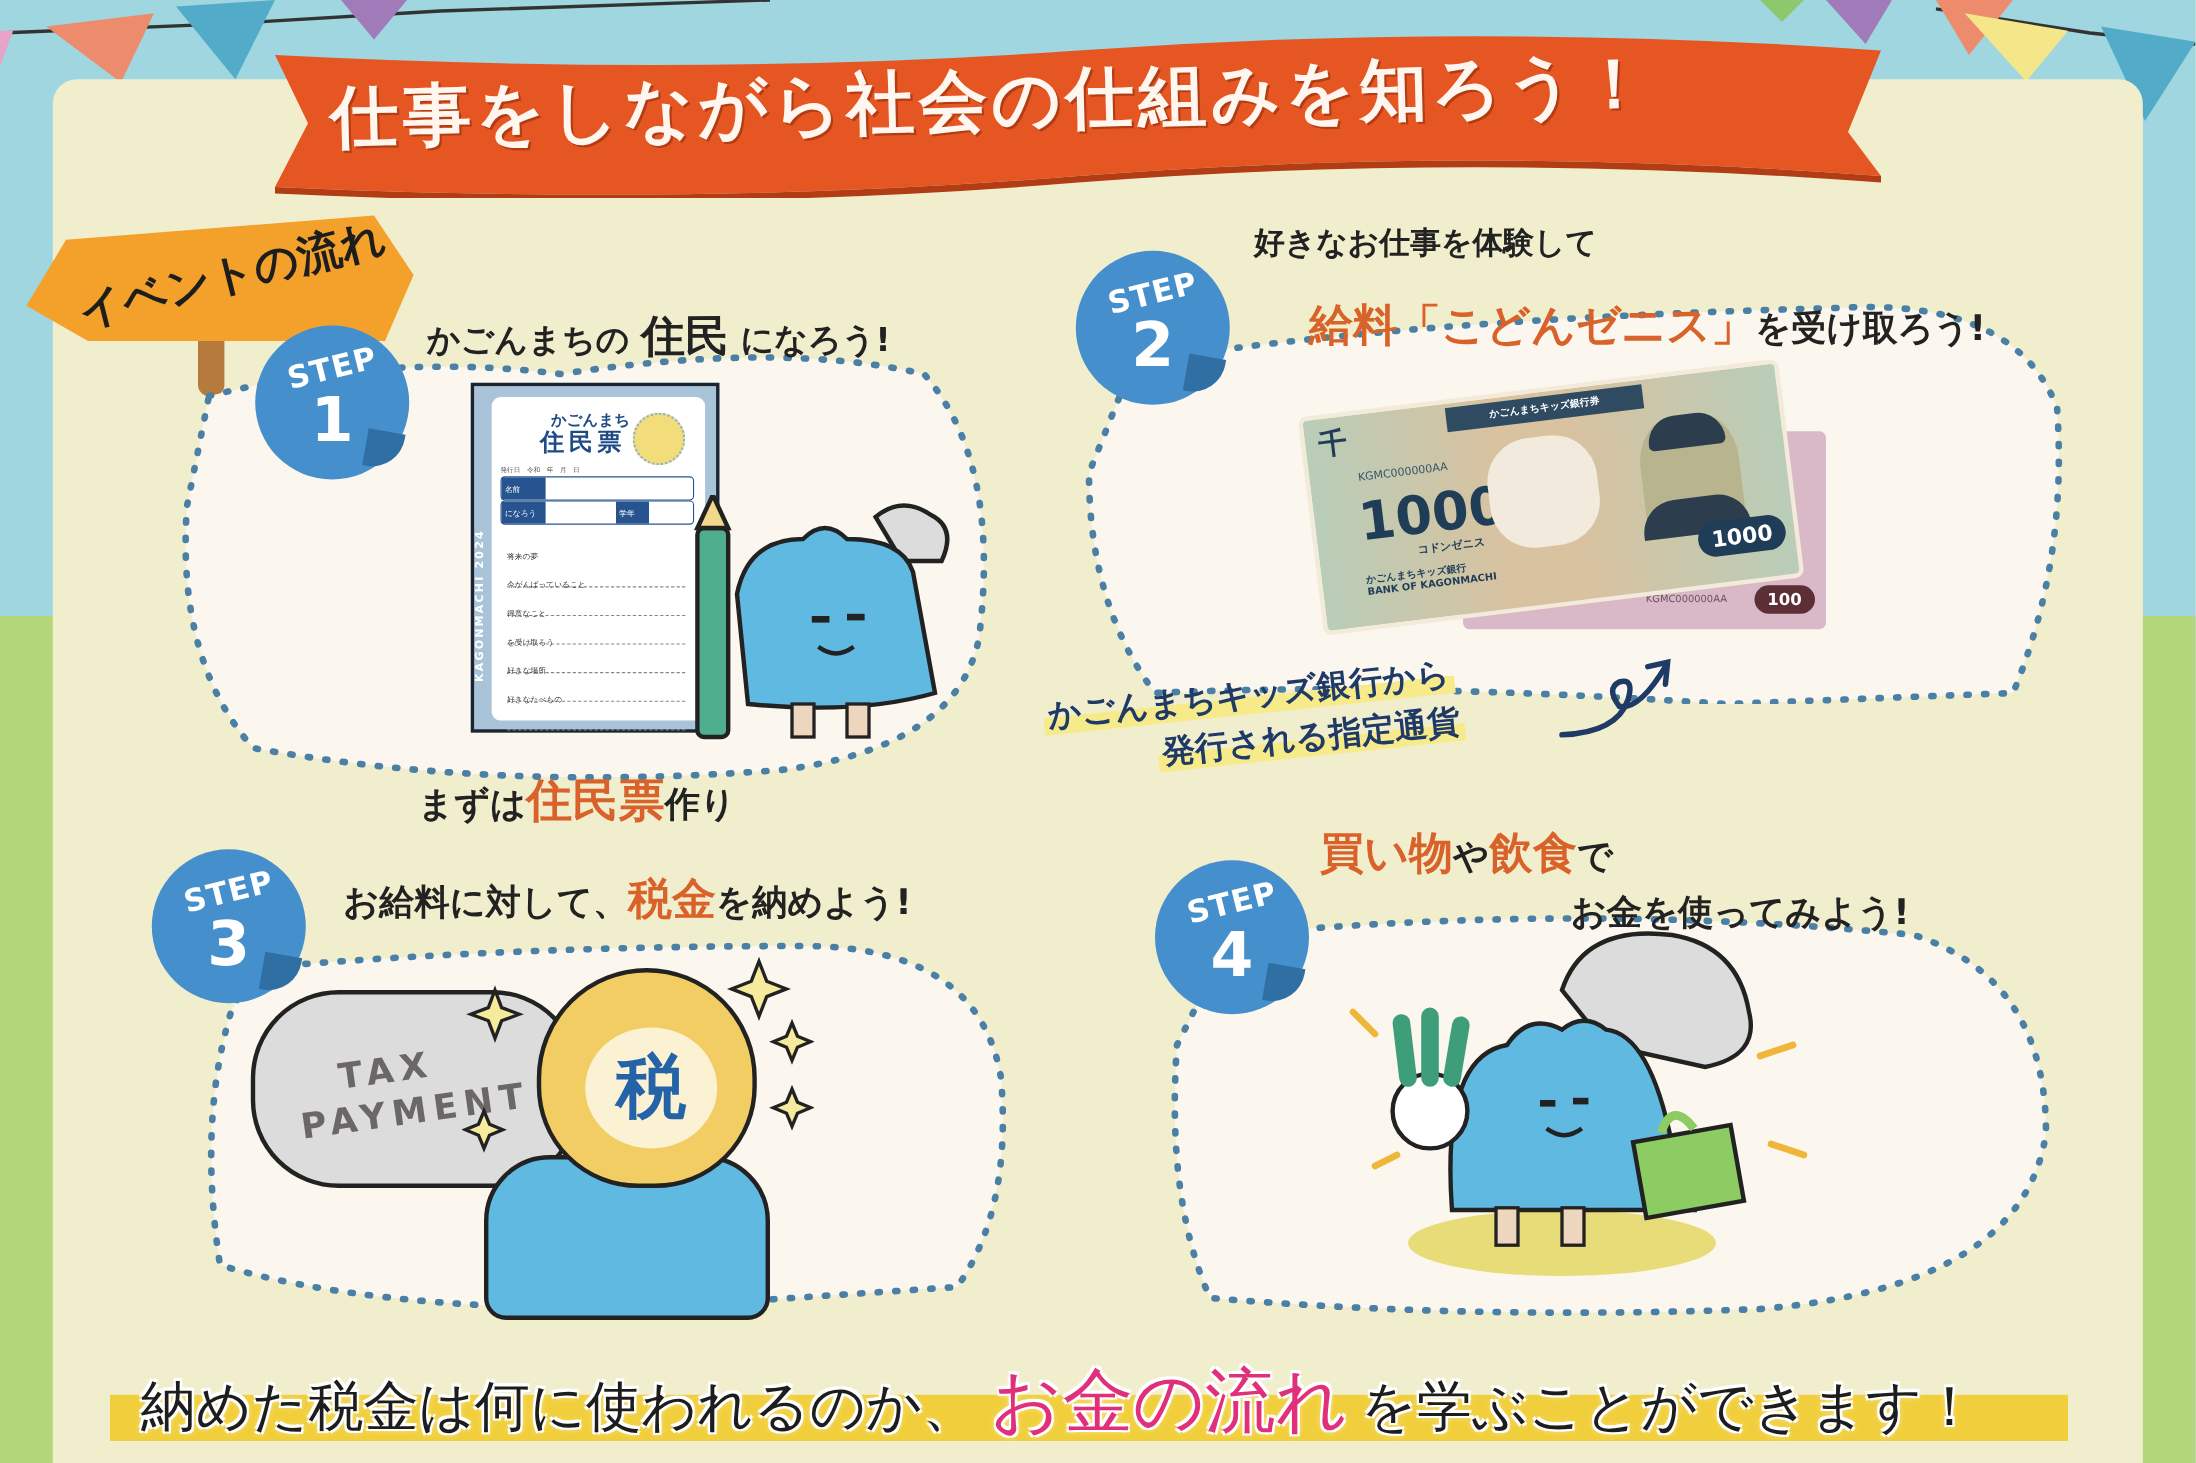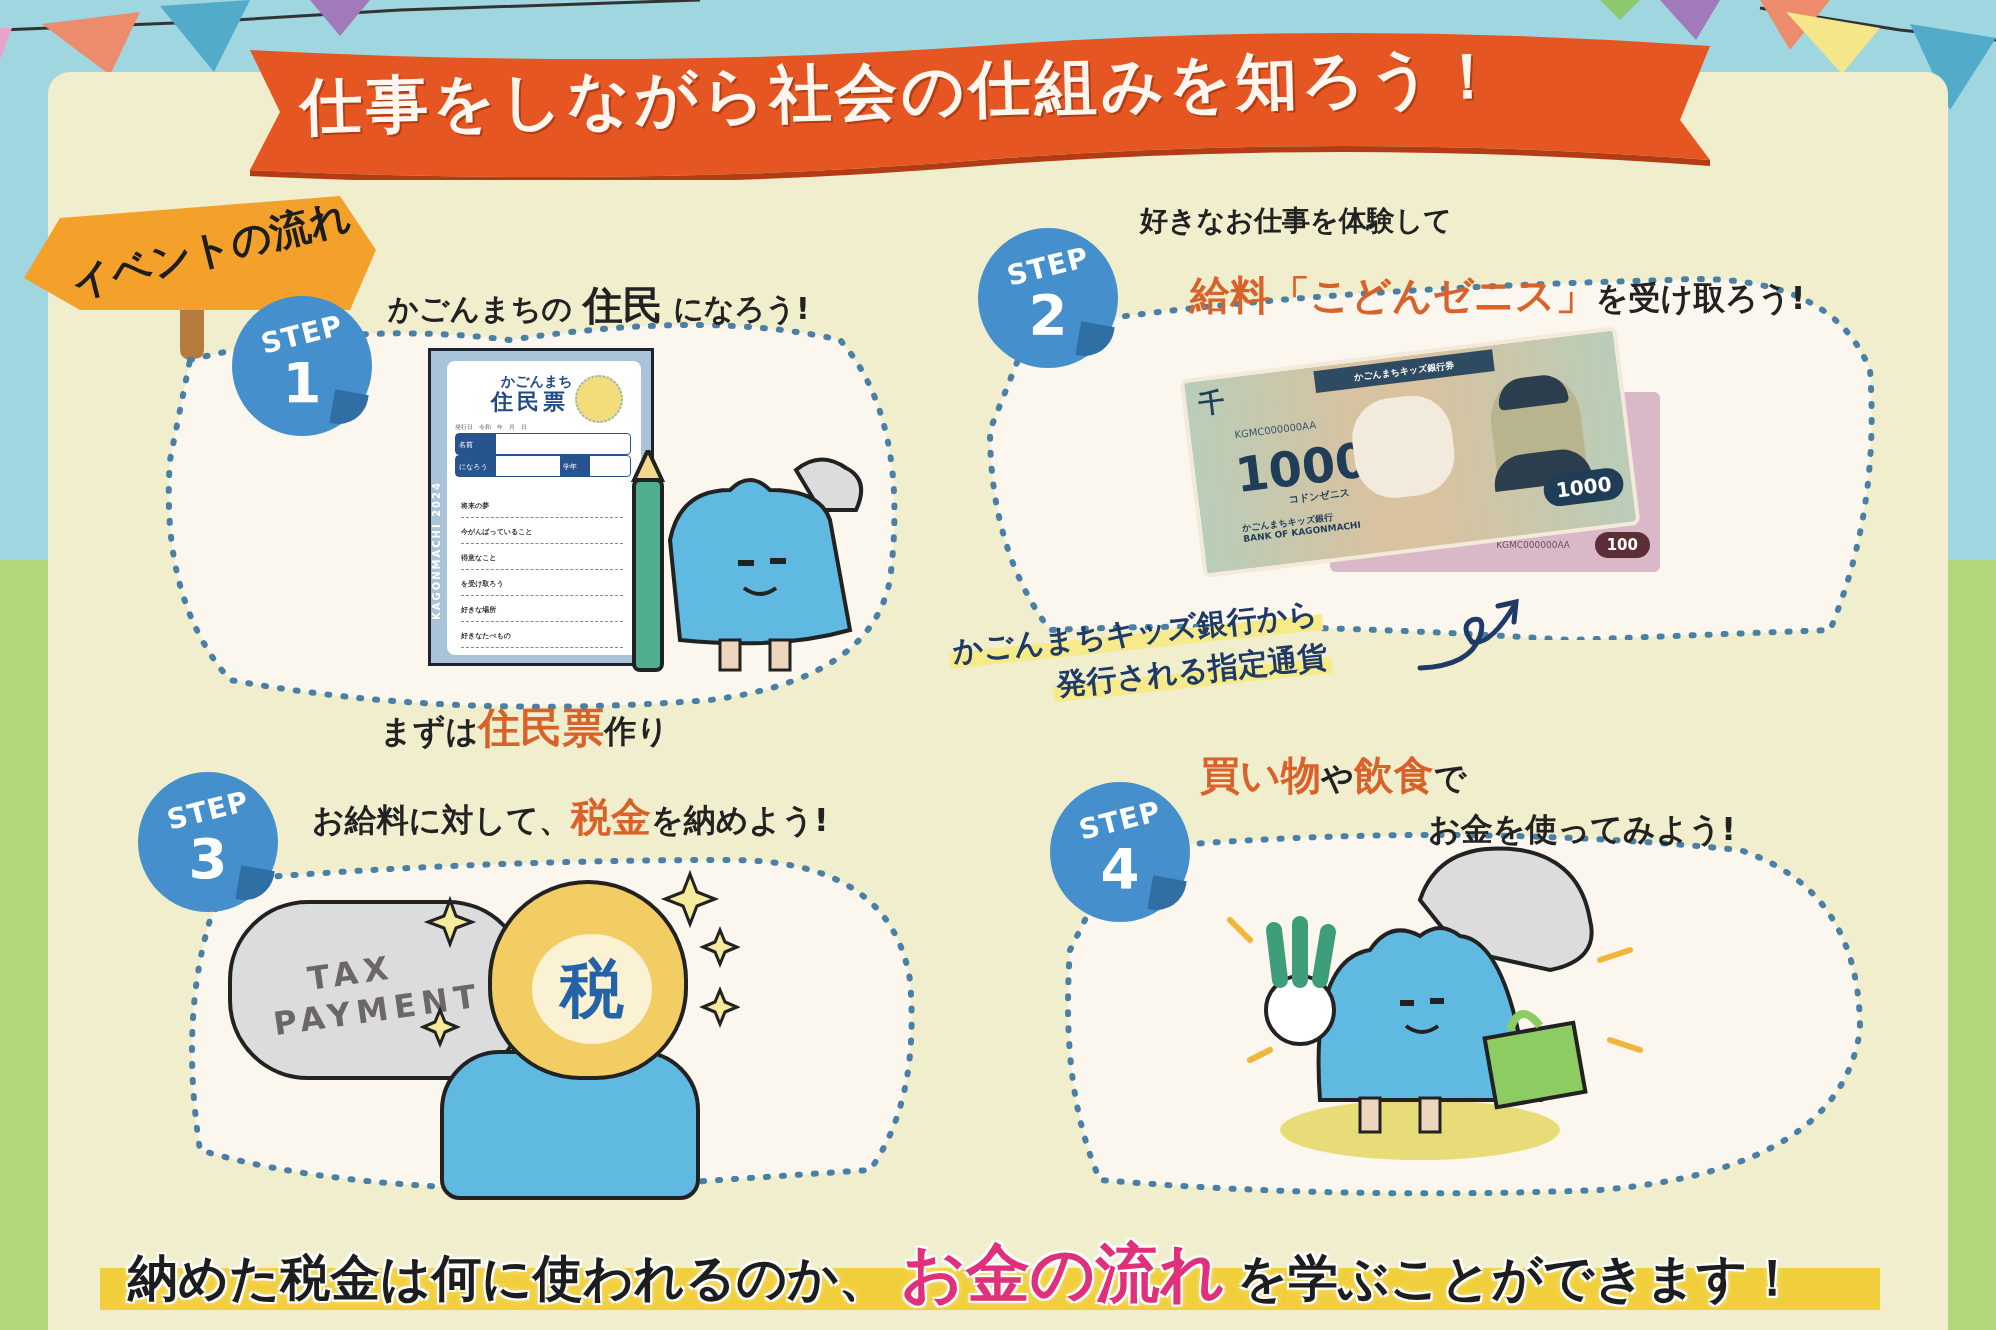--- a/index.html
+++ b/index.html
@@ -60,21 +60,21 @@
   .card {
     position: absolute; left: 428px; top: 348px; width: 226px; height: 318px;
     background: #a9c3d9; border: 3px solid #1b2430;
   }
   .card-inner { position: absolute; left: 16px; top: 10px; right: 10px; bottom: 8px; background: #fff; border-radius: 8px; }
   .card-sub { position: absolute; left: 54px; top: 12px; font-size: 14px; color: #1e4a86; font-weight: bold; }
   .card-title { position: absolute; left: 44px; top: 26px; font-size: 22px; color: #1e4a86; font-weight: bold; letter-spacing: 4px; }
   .card-seal { position: absolute; right: 18px; top: 14px; width: 48px; height: 48px; border-radius: 50%; background: #f2dd7a; border: 2px dotted #89b3d6; }
   .card-row { position: absolute; left: 8px; right: 10px; height: 22px; border: 1px solid #27548f; border-radius: 4px; }
   .card-row .lbl { position: absolute; left: 0; top: 0; bottom: 0; width: 40px; background: #27548f; color: #fff; font-size: 7px; padding: 6px 3px; }
-  .card-line { position: absolute; left: 14px; right: 18px; border-bottom: 1px dashed #888; font-size: 7px; color: #333; font-weight: bold; padding-bottom: 6px; }
+  .card-line { position: absolute; left: 14px; right: 18px; border-bottom: 1px dashed #888; font-size: 7px; color: #333; font-weight: normal; padding-bottom: 22px; }
   .card-side { position: absolute; left: 0px; top: 130px; width: 16px; font-size: 10px; color: #fff; writing-mode: vertical-rl; transform: rotate(180deg); letter-spacing: 2px; font-weight: bold; }
   
   .bill-back { position: absolute; left: 1330px; top: 392px; width: 330px; height: 180px; background: #d9b9c7; transform: rotate(0deg); border-radius: 6px; }
   .bill {
     position: absolute; left: 1190px; top: 352px; width: 440px; height: 200px;
     background: linear-gradient(90deg,#b9cdb8 0%,#d8c2a0 40%,#d8c2a0 55%,#b9cdb8 100%);
     transform: rotate(-7deg); border-radius: 8px; border: 4px solid #f3ead9;
   }
   .bill .den { position: absolute; left: 40px; top: 70px; font-size: 48px; font-weight: bold; color: #1f3d57; }
   .bill .serial { position: absolute; left: 44px; top: 52px; font-size: 10px; color: #36566c; }
@@ -91,21 +91,21 @@
   .bill-back .serial { position: absolute; right: 90px; bottom: 22px; font-size: 9px; color: #6b5060; }
   .note {
     position: absolute; left: 950px; top: 610px;
     font-weight: bold; font-size: 30px; color: #1f3a66; line-height: 44px;
     transform: rotate(-6deg); white-space: nowrap;
   }
   .note span { background: linear-gradient(transparent 55%, #f7ea8a 55%); padding: 0 4px; }
   
   .bottom-bar { position: absolute; left: 100px; top: 1268px; width: 1780px; height: 42px; background: #f1cf3c; }
   .bottom-text {
-    position: absolute; left: 128px; top: 1230px; font-weight: bold; font-size: 50px; color: #1d1d1d; white-space: nowrap;
+    position: absolute; left: 128px; top: 1230px; font-weight: normal; font-size: 50px; color: #1d1d1d; white-space: nowrap;
     text-shadow: 0 0 6px #fff, 2px 2px 0 #fff, -2px -2px 0 #fff, 2px -2px 0 #fff, -2px 2px 0 #fff;
   }
   .bottom-text .pink { font-size: 64px; padding: 0 12px; }
   
   .cloud { position: absolute; background: #dcdcdc; border: 4px solid #222; border-radius: 80px; }
   .tax-text { position: absolute; left: 270px; top: 950px; font-size: 32px; color: #6a6766; letter-spacing: 6px; line-height: 40px; transform: rotate(-8deg); font-weight: bold; }
   .bag { position: absolute; left: 488px; top: 880px; width: 200px; height: 200px; background: #f2cd63; border: 4px solid #222; border-radius: 50% 50% 46% 46%; }
   .bag-label { position: absolute; left: 40px; top: 50px; width: 120px; height: 110px; background: #fbf2d4; border-radius: 50%; color: #2563a9; font-size: 64px; font-weight: bold; text-align: center; line-height: 110px; }
   .mascot { position: absolute; background: #5fb9e0; border: 4px solid #222; border-radius: 60px 60px 20px 20px; }
 </style>

